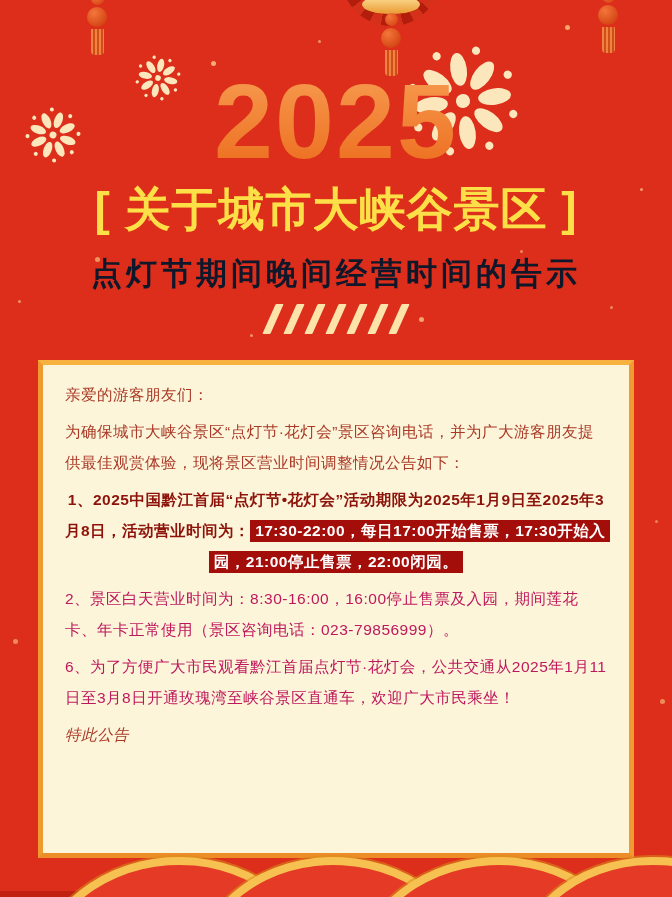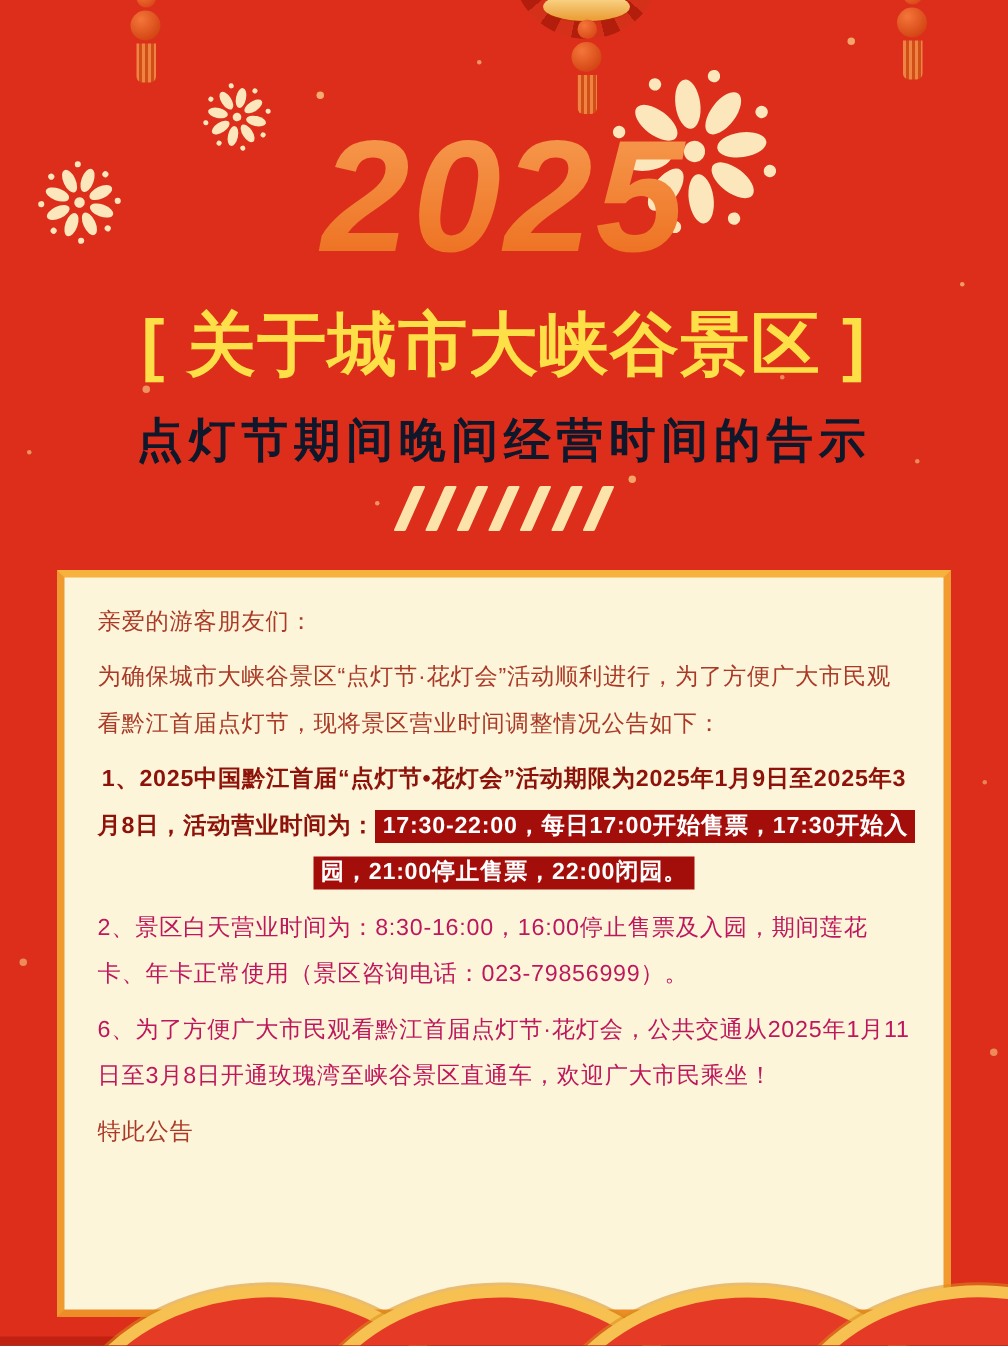--- a/index.html
+++ b/index.html
@@ -63,26 +63,26 @@
 
   
   .fw { position:absolute; }
   .fw-small { left:134px; top:54px;  width:48px;  height:48px;  transform:rotate(12deg); }
   .fw-big   { left:404px; top:42px;  width:118px; height:118px; transform:rotate(-8deg); }
   .fw-left  { left:24px;  top:106px; width:58px;  height:58px;  transform:rotate(20deg); }
 
   
   .year {
     position:relative;
-    margin:18px; padding-top:60px;
+    margin:8px; padding-top:60px;
     text-align:center;
     font-size:106px; line-height:1; font-weight:700; letter-spacing:2px;
     color:#f3913c;
     background:linear-gradient(180deg, #fbb269 8%, #ee7223 92%);
-    -webkit-background-clip:text; background-clip:text;font-style:italic;
+    -webkit-background-clip:text; background-clip:text;
     -webkit-text-fill-color:transparent;
   }
   .title1 {
     margin:2px 0 0; text-align:center;
     font-size:46px; line-height:1.2; font-weight:900; letter-spacing:1px;
     color:#fde047;
   }
   .title2 {
     margin:18px 0 0; text-align:center;
     font-size:31px; line-height:1.2; font-weight:700; letter-spacing:4px;
@@ -107,21 +107,21 @@
     font-size:15.5px; line-height:31px; letter-spacing:.5px;
   }
   .notice-box p { margin:0 0 6px; }
   .item1 { color:#8d130a; font-weight:700;text-align:center; }
   .highlight {
     background:#a30e0b; color:#ffffff; font-weight:700;
     padding:2px 5px 3px;
     -webkit-box-decoration-break:clone; box-decoration-break:clone;
   }
   .item23 { color:#be185d; }
-  .closing { color:#a93a27; }
+  .closing { color:#a93a27;font-style:italic; }
   .signature { margin-top:14px; text-align:right; color:#9f2f1c; }
   .sig-company { font-weight:700; }
   .sig-date { font-weight:600; }
 
   
   .bottom-strip { position:absolute; left:0; bottom:0; width:100%; height:6px; background:#c02110; }
   .scallop {
     position:absolute; bottom:-202px;
     width:286px; height:242px; border-radius:50%;
     background:#e53a26;
@@ -206,21 +206,21 @@
     <div class="slash"></div>
     <div class="slash"></div>
     <div class="slash"></div>
     <div class="slash"></div>
     <div class="slash"></div>
     <div class="slash"></div>
   </div>
 
   <div class="notice-box">
     <p class="greeting">亲爱的游客朋友们：</p>
-    <p class="intro">为确保城市大峡谷景区“点灯节·花灯会”活动顺利进行，为了方便广大市民观看黔江首届点灯节，现将景区营业时间调整情况公告如下：</p>
+    <p class="intro">为确保城市大峡谷景区“点灯节·花灯会”景区咨询电话，并为广大游客朋友提供最佳观赏体验，现将景区营业时间调整情况公告如下：</p>
     <p class="item1"><span>1、2025中国黔江首届“点灯节•花灯会”活动期限为2025年1月9日至2025年3月8日，活动营业时间为：</span><span class="highlight">17:30-22:00，每日17:00开始售票，17:30开始入园，21:00停止售票，22:00闭园。</span></p>
     <p class="item23">2、景区白天营业时间为：8:30-16:00，16:00停止售票及入园，期间莲花卡、年卡正常使用（景区咨询电话：023-79856999）。</p>
     <p class="item23">6、为了方便广大市民观看黔江首届点灯节·花灯会，公共交通从2025年1月11日至3月8日开通玫瑰湾至峡谷景区直通车，欢迎广大市民乘坐！</p>
     <p class="closing">特此公告</p>
   </div>
 
   <div class="bottom-strip"></div>
   <div class="scallop s1"></div>
   <div class="scallop s2"></div>
   <div class="scallop s3"></div>

